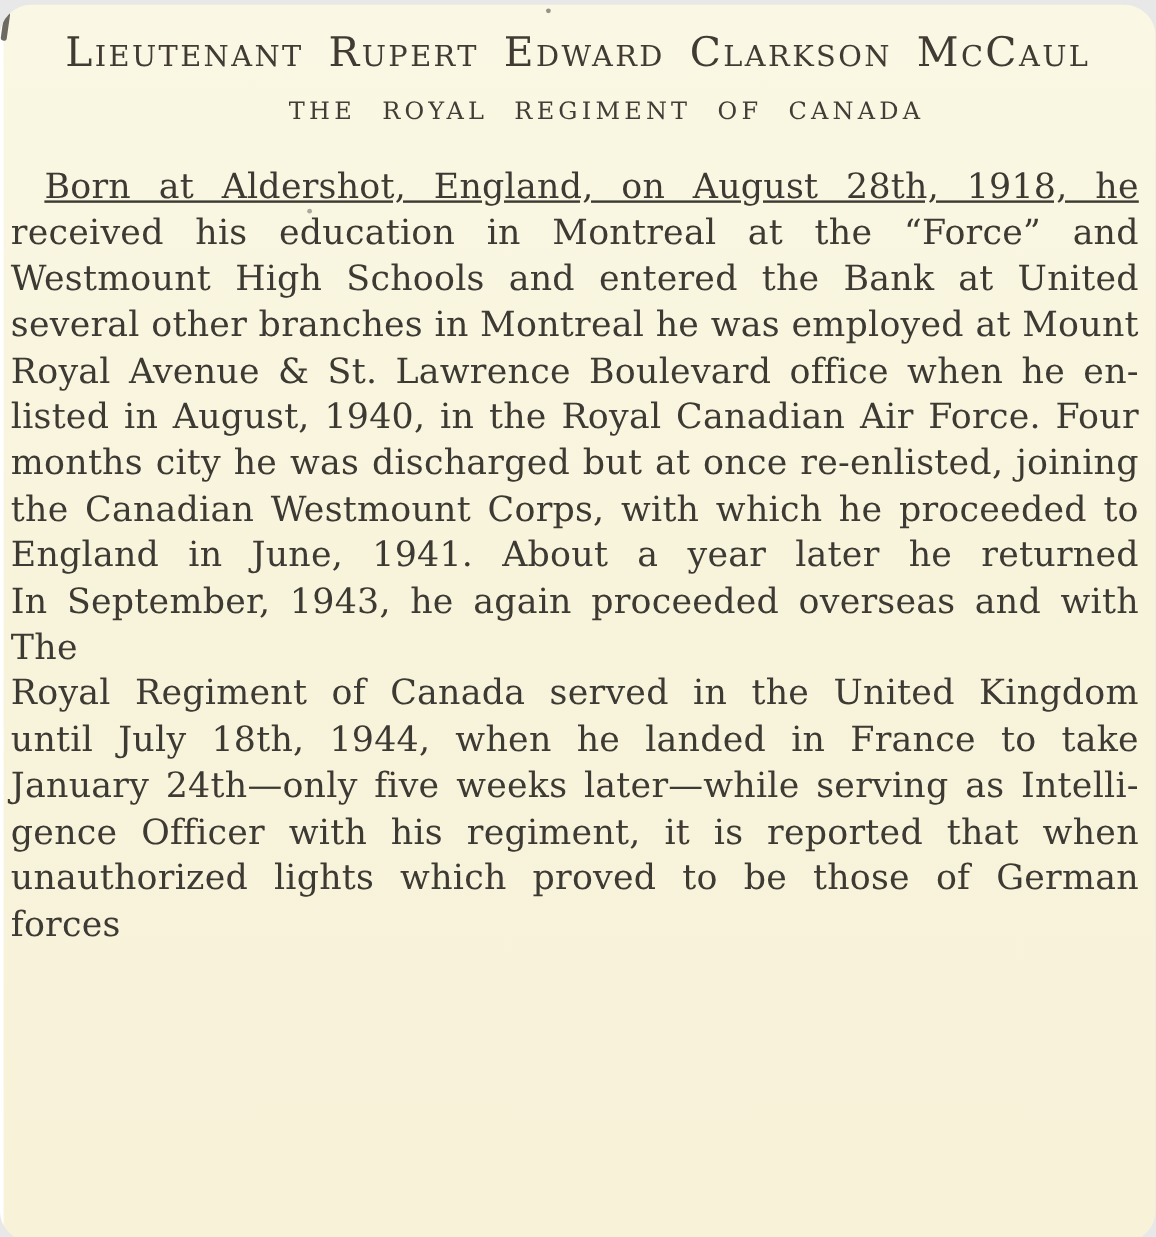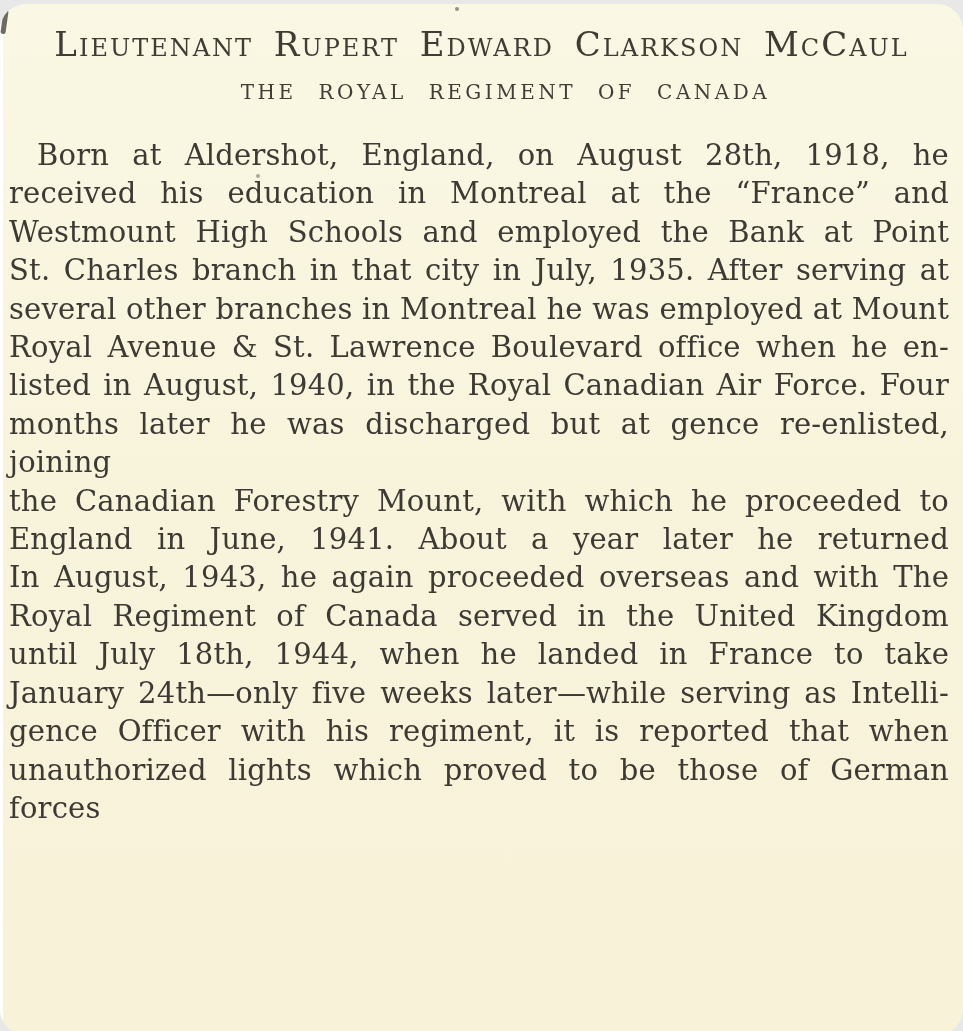--- a/index.html
+++ b/index.html
@@ -83,47 +83,47 @@
     letter-spacing: 0.2px;
   }
   .text-line {
     text-align: justify;
     text-align-last: justify;
     white-space: normal;
     color: #3d3933;
   }
   .text-line:first-child {
     text-indent: 28px;
+    text-decoration: underline;
   }
 </style>
 </head>
 <body>
 
 <div class="page">
   <div class="scan-edge-left"></div>
   <div class="scan-mark-corner"></div>
   <div class="scan-speck-1"></div>
   <div class="scan-speck-2"></div>
 
   <div class="header">
     <h1 class="doc-title">Lieutenant Rupert Edward Clarkson McCaul</h1>
     <h2 class="doc-subtitle">THE ROYAL REGIMENT OF CANADA</h2>
   </div>
 
   <div class="body-text">
       <div class="text-line">Born at Aldershot, England, on August 28th, 1918, he</div>
-      <div class="text-line">received his education in Montreal at the “France” and</div>
-      <div class="text-line">Westmount High Schools and employed the Bank at Point</div>
-      <div class="text-line">St. Charles branch in that city in July, 1935. After serving at</div>
+      <div class="text-line">received his education in Montreal at the “Force” and</div>
+      <div class="text-line">Westmount High Schools and entered the Bank at United</div>
       <div class="text-line">several other branches in Montreal he was employed at Mount</div>
       <div class="text-line">Royal Avenue &amp; St. Lawrence Boulevard office when he en-</div>
       <div class="text-line">listed in August, 1940, in the Royal Canadian Air Force. Four</div>
-      <div class="text-line">months later he was discharged but at gence re-enlisted, joining</div>
-      <div class="text-line">the Canadian Forestry Mount, with which he proceeded to</div>
+      <div class="text-line">months city he was discharged but at once re-enlisted, joining</div>
+      <div class="text-line">the Canadian Westmount Corps, with which he proceeded to</div>
       <div class="text-line">England in June, 1941. About a year later he returned</div>
-      <div class="text-line">In August, 1943, he again proceeded overseas and with The</div>
+      <div class="text-line">In September, 1943, he again proceeded overseas and with The</div>
       <div class="text-line">Royal Regiment of Canada served in the United Kingdom</div>
       <div class="text-line">until July 18th, 1944, when he landed in France to take</div>
       <div class="text-line">January 24th—only five weeks later—while serving as Intelli-</div>
       <div class="text-line">gence Officer with his regiment, it is reported that when</div>
       <div class="text-line">unauthorized lights which proved to be those of German forces</div>
     </div>
 </div>
 
 </body></html>

